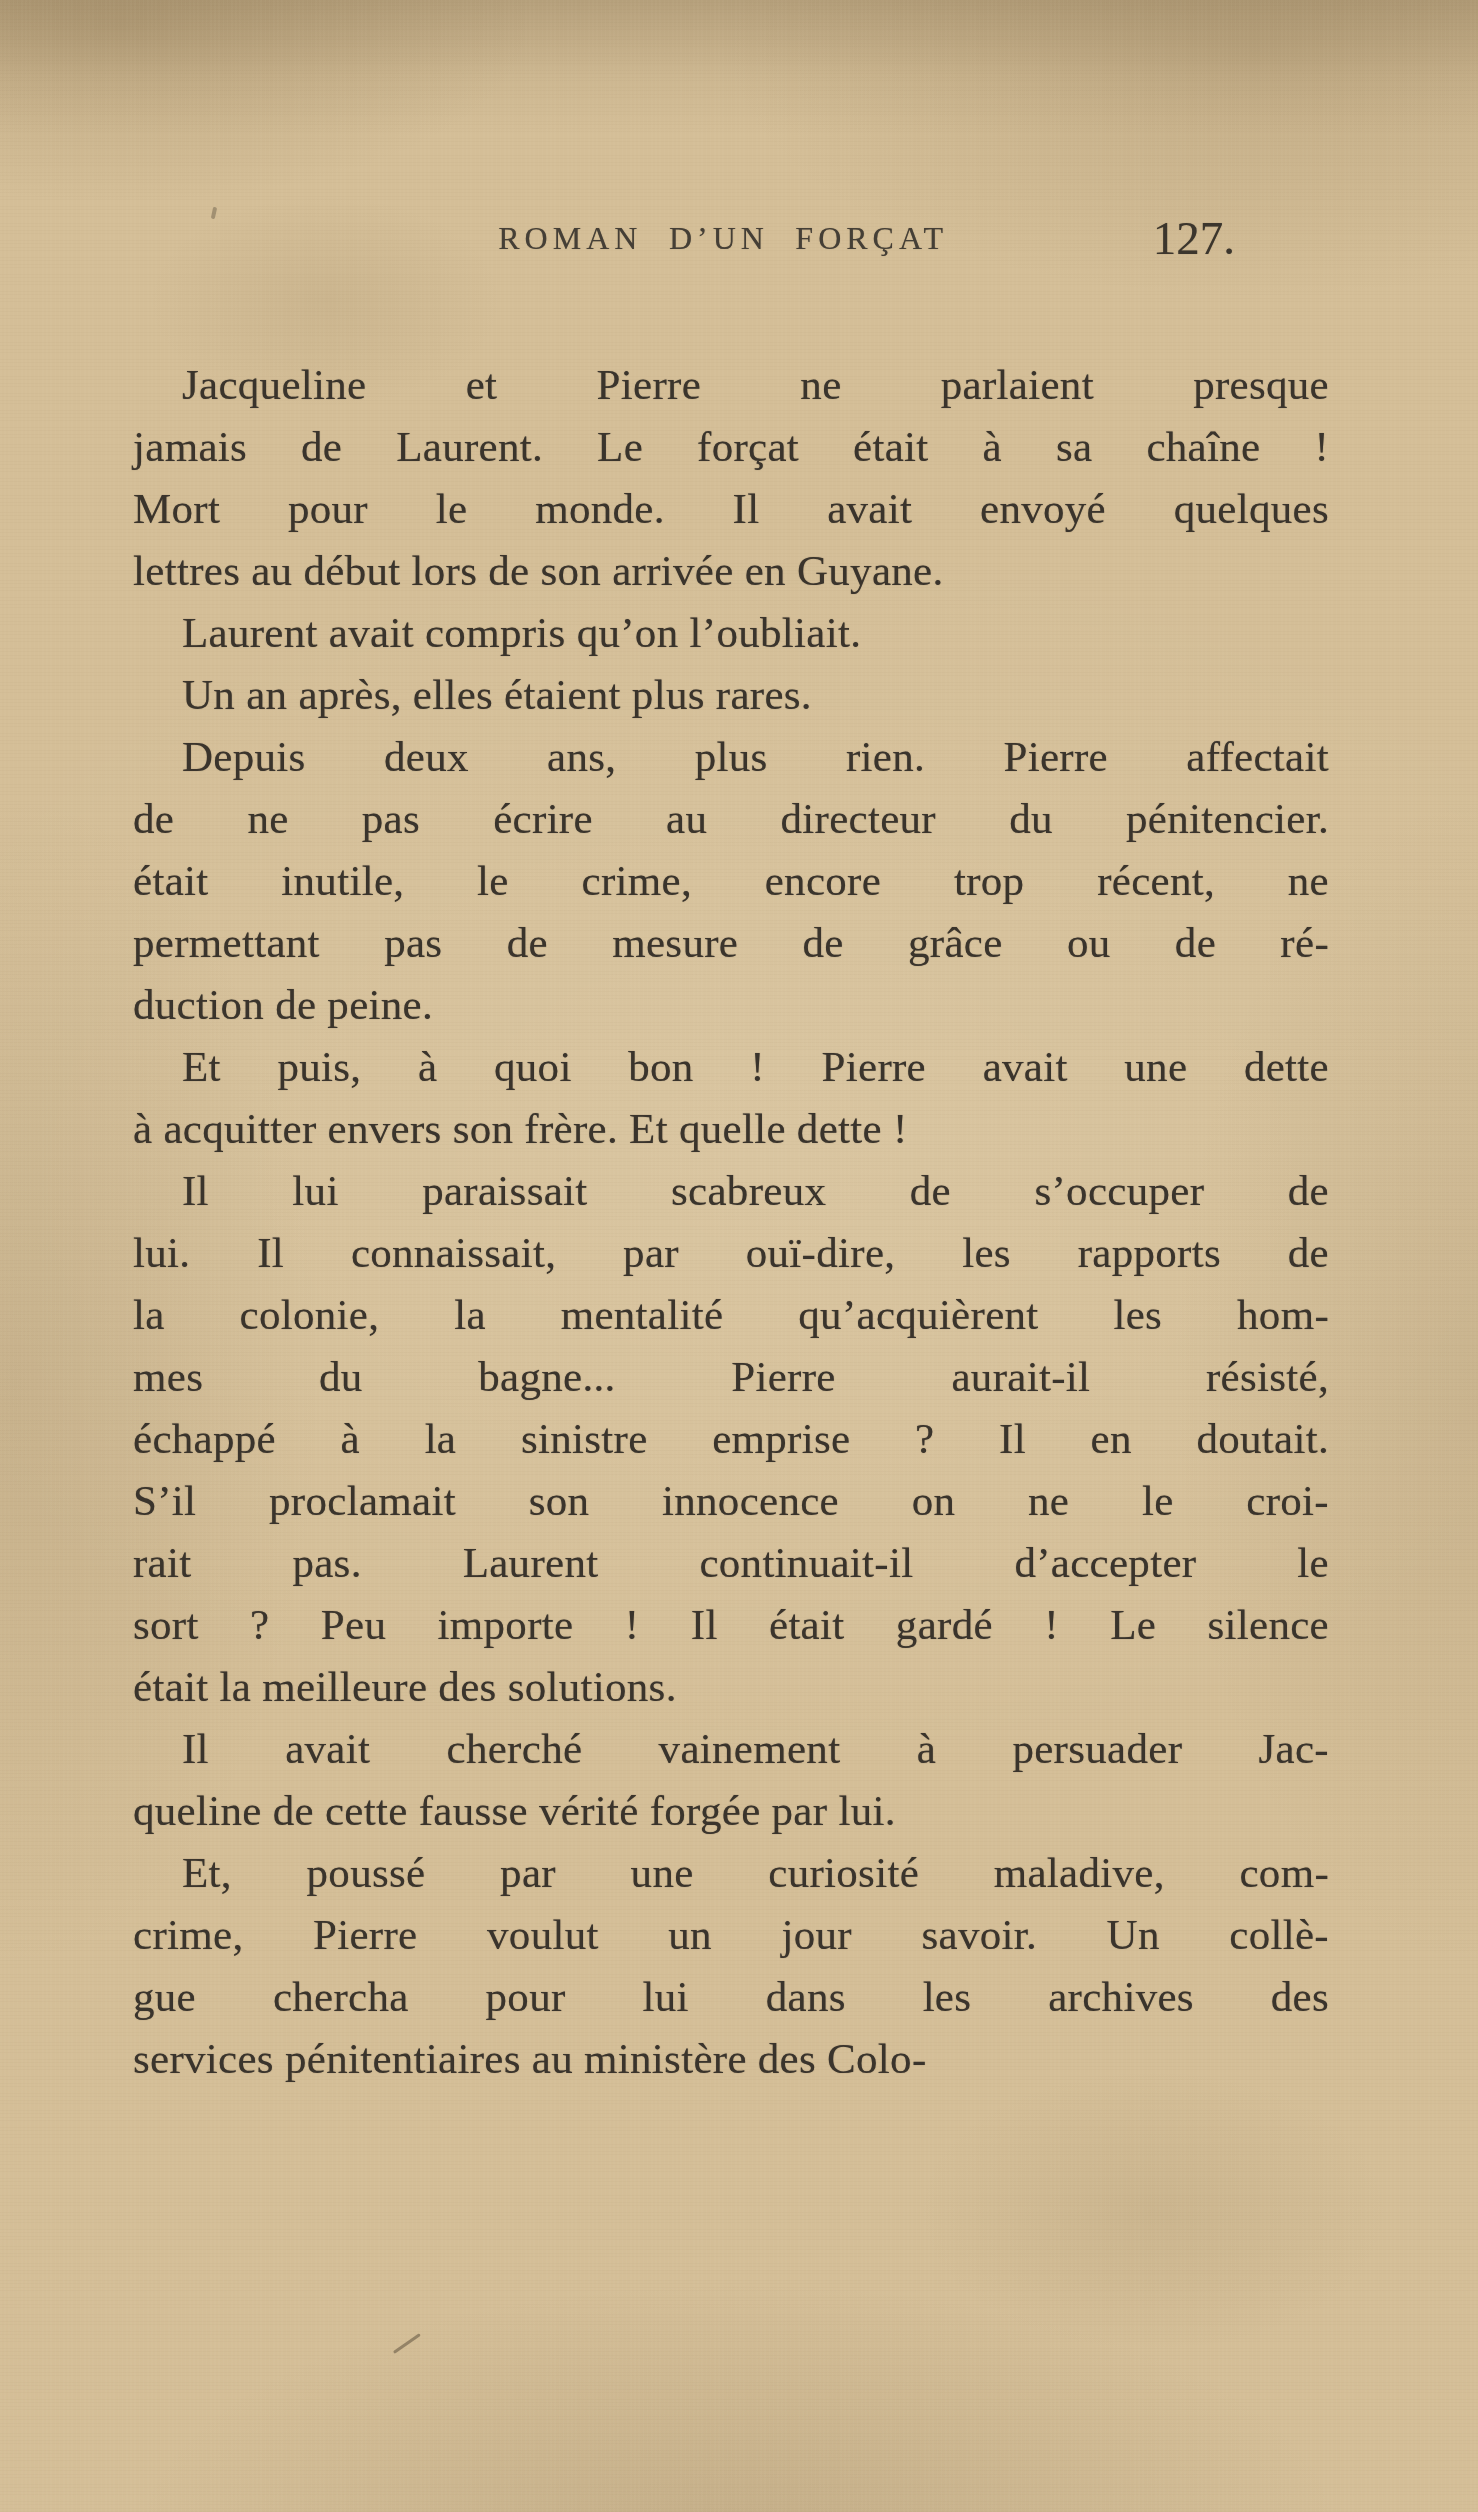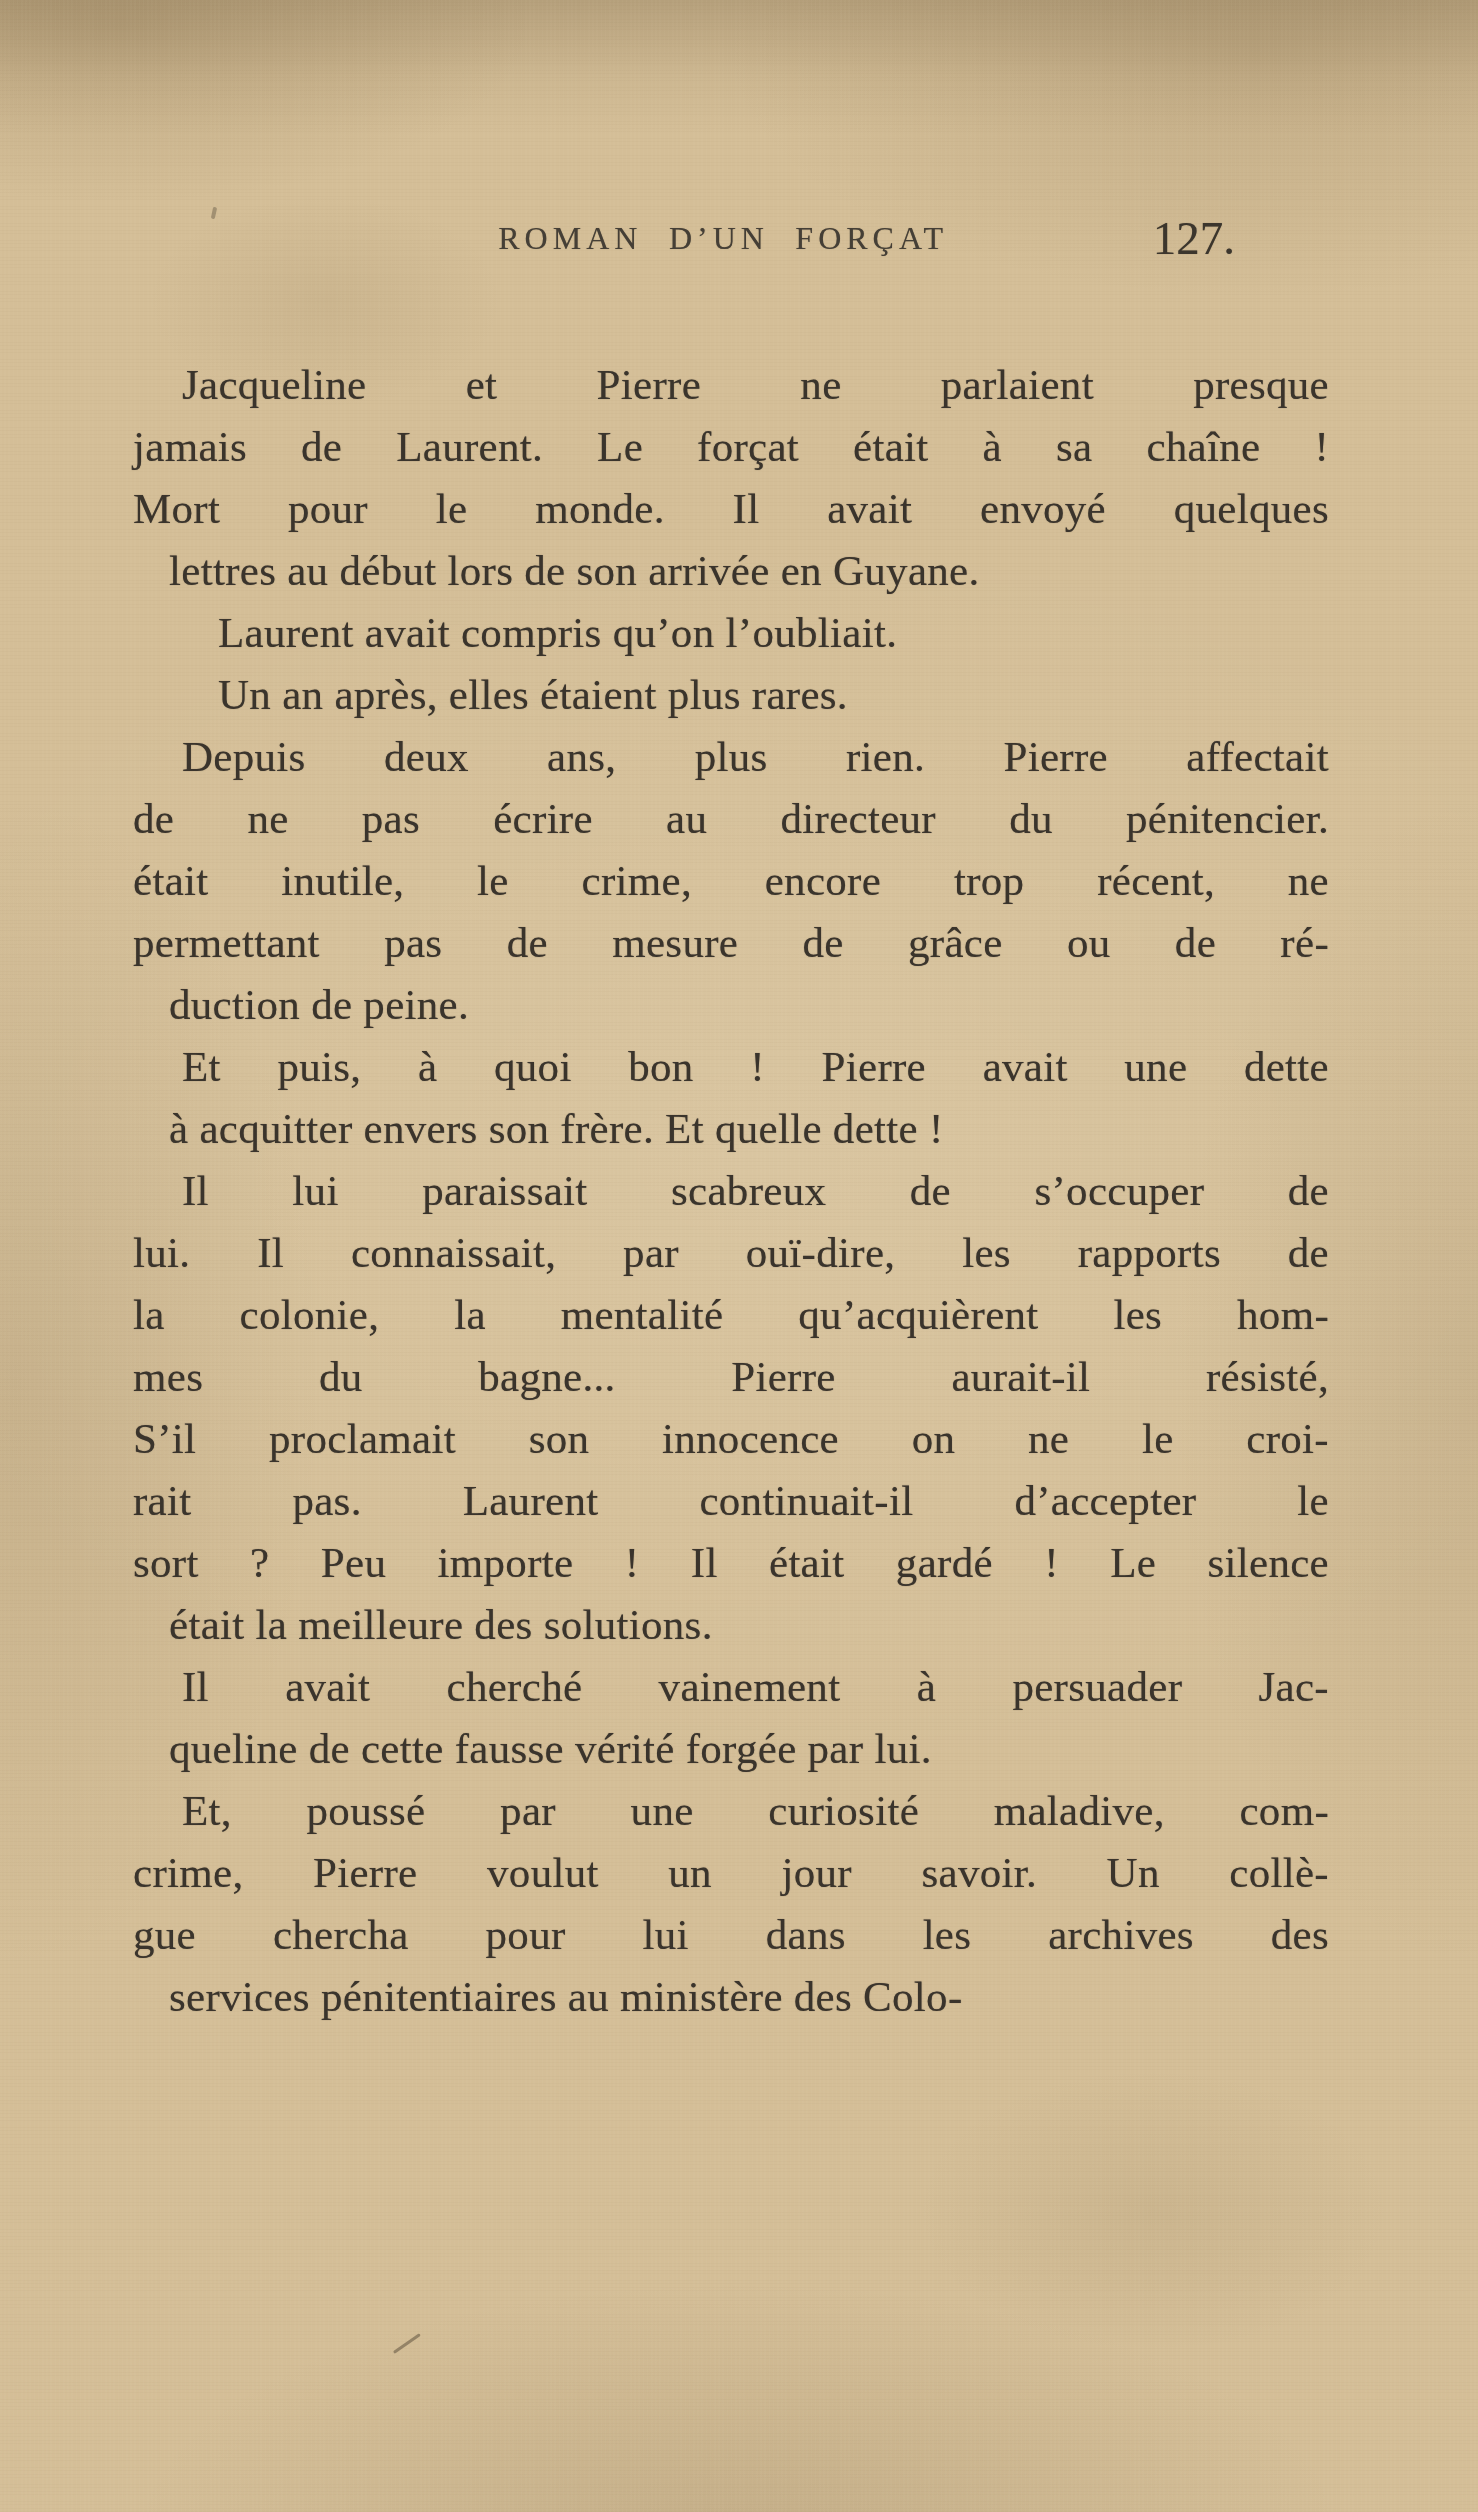--- a/index.html
+++ b/index.html
@@ -72,21 +72,21 @@
     letter-spacing: 0.3px;
     text-shadow: 0 0 1px rgba(58,50,40,0.55);
   }
   .paragraph { margin: 0; }
   .line {
     text-align: justify;
     text-align-last: justify;
     text-justify: inter-word;
   }
   .line.first { text-indent: 49px; }
-  .line.last { text-align-last: left; margin-left: 36px; }
+  .line.last { text-align-last: left; }
   .scan-mark-1 {
     position: absolute;
     left: 391px;
     top: 2342px;
     width: 32px;
     height: 3.4px;
     background: rgba(70,60,45,0.45);
     transform: rotate(-35deg);
     border-radius: 1.7px;
   }
@@ -134,20 +134,21 @@
       </div>
       <div class="paragraph">
         <div class="line first">Et puis, à quoi bon ! Pierre avait une dette</div>
         <div class="line last">à acquitter envers son frère. Et quelle dette !</div>
       </div>
       <div class="paragraph">
         <div class="line first">Il lui paraissait scabreux de s’occuper de</div>
         <div class="line">lui. Il connaissait, par ouï-dire, les rapports de</div>
         <div class="line">la colonie, la mentalité qu’acquièrent les hom-</div>
         <div class="line">mes du bagne... Pierre aurait-il résisté,</div>
+        <div class="line">échappé à la sinistre emprise ? Il en doutait.</div>
         <div class="line">S’il proclamait son innocence on ne le croi-</div>
         <div class="line">rait pas. Laurent continuait-il d’accepter le</div>
         <div class="line">sort ? Peu importe ! Il était gardé ! Le silence</div>
         <div class="line last">était la meilleure des solutions.</div>
       </div>
       <div class="paragraph">
         <div class="line first">Il avait cherché vainement à persuader Jac-</div>
         <div class="line last">queline de cette fausse vérité forgée par lui.</div>
       </div>
       <div class="paragraph">

